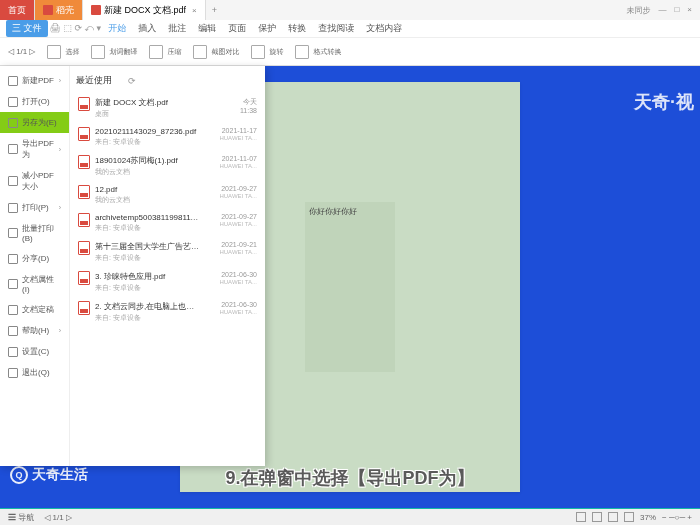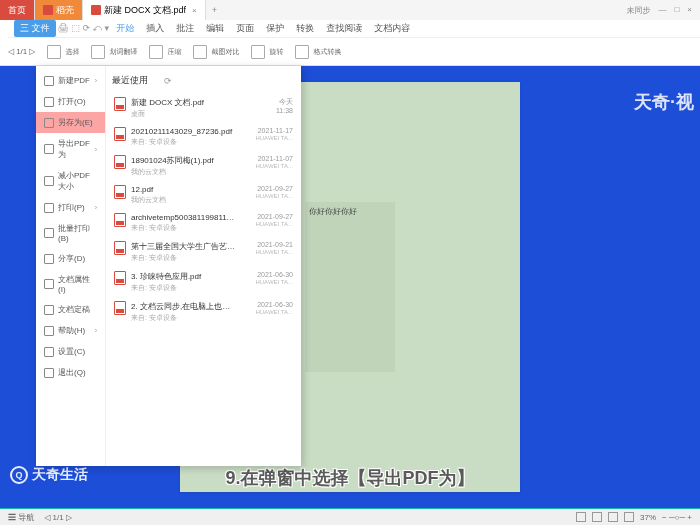--- a/index.html
+++ b/index.html
@@ -6,33 +6,33 @@
 body{width:700px;height:525px;overflow:hidden;background:#fff;position:relative;}
 .titlebar{height:20px;background:#f5f5f5;display:flex;align-items:center;font-size:9px;}
 .tab{height:20px;padding:0 8px;display:flex;align-items:center;gap:3px;border-right:1px solid #ddd;}
 .tab.red{background:#d94a3f;color:#fff;}
 .tab.orange{background:#f08a3a;color:#fff;}
 .tab.active{background:#fff;}
 .tab-close{margin-left:3px;font-size:8px;color:#888;}
 .tab-add{padding:0 6px;color:#888;}
 .pdf-icon{width:10px;height:10px;background:#d94a3f;border-radius:1px;display:inline-block;}
 .win-controls{margin-left:auto;display:flex;gap:8px;padding-right:8px;color:#888;font-size:8px;}
-.menubar{height:18px;background:#fff;border-bottom:1px solid #eee;display:flex;align-items:center;font-size:9px;padding:0 6px;gap:2px;margin-left:8px;}
+.menubar{height:18px;background:#fff;border-bottom:1px solid #eee;display:flex;align-items:center;font-size:9px;padding:0 6px;gap:2px;}
 .menu-file{background:#4a9de8;color:#fff;padding:2px 6px;border-radius:2px;}
 .menu-item{padding:2px 5px;color:#555;}
 .menu-item.active{color:#4a9de8;}
 .toolbar{height:28px;background:#fff;border-bottom:1px solid #ddd;display:flex;align-items:center;font-size:8px;padding:0 8px;gap:12px;color:#666;}
 .tool-group{display:flex;align-items:center;gap:4px;}
 .tool-icon{width:14px;height:14px;border:1px solid #aaa;border-radius:1px;}
 .page-nav{display:flex;align-items:center;gap:2px;}
 .main-area{position:relative;height:442px;display:flex;}
-.file-panel{position:absolute;left:0;top:0;width:265px;height:400px;background:#fff;box-shadow:2px 2px 8px rgba(0,0,0,0.2);display:flex;z-index:10;margin-left:36px;}
+.file-panel{position:absolute;left:0;top:0;width:265px;height:400px;background:#fff;box-shadow:2px 2px 8px rgba(0,0,0,0.2);display:flex;z-index:10;}
 .panel-side{width:70px;border-right:1px solid #eee;padding:4px 0;}
 .side-item{padding:5px 8px;font-size:8px;color:#555;display:flex;align-items:center;gap:4px;cursor:pointer;}
-.side-item.sel{background:#fca5a5;}
+.side-item.sel{background:#84cc16;}
 .side-item .caret{margin-left:auto;font-size:7px;color:#999;}
 .side-icon{width:10px;height:10px;border:1px solid #888;border-radius:1px;flex-shrink:0;}
 .panel-list{flex:1;padding:6px;overflow:hidden;}
 .list-header{font-size:9px;color:#333;padding:2px 0 6px;display:flex;align-items:center;gap:16px;}
 .list-item{padding:4px 2px;display:flex;align-items:flex-start;gap:5px;font-size:8px;}
 .li-icon{width:12px;height:14px;background:#fff;border:1px solid #d94a3f;border-radius:1px;flex-shrink:0;position:relative;}
 .li-icon::after{content:"";position:absolute;bottom:1px;left:1px;right:1px;height:4px;background:#d94a3f;}
 .li-text{flex:1;min-width:0;}
 .li-name{color:#333;white-space:nowrap;overflow:hidden;text-overflow:ellipsis;}
 .li-sub{color:#aaa;font-size:7px;margin-top:1px;}

